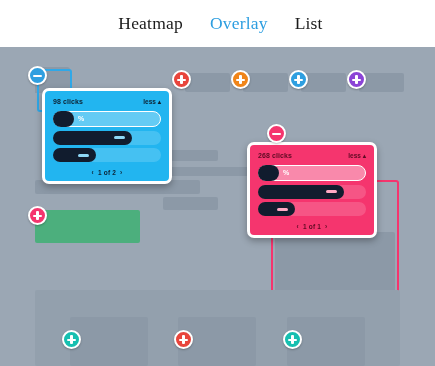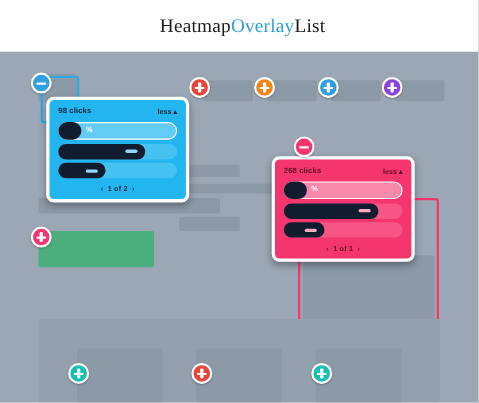--- a/index.html
+++ b/index.html
@@ -23,20 +23,21 @@
   
   .navbar {
     position: absolute;
     left: 0; top: 0;
     width: 435px;
     height: 47px;
     background: #ffffff;
     display: flex;
     align-items: center;
     justify-content: center;
+    gap: 27px;
     box-sizing: border-box;
     padding-left: 6px;
   }
   .nav-tab {
     font-family: "Liberation Serif", serif;
     font-size: 17.5px;
     color: #1b1b1b;
     letter-spacing: 0.2px;
     white-space: nowrap;
     cursor: pointer;

